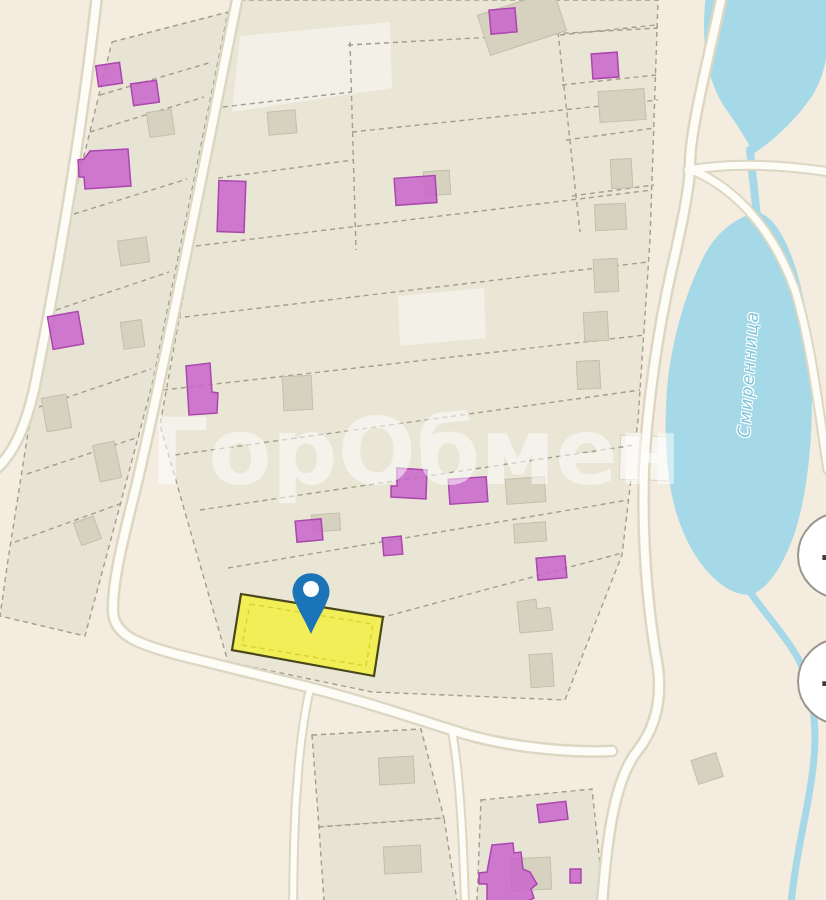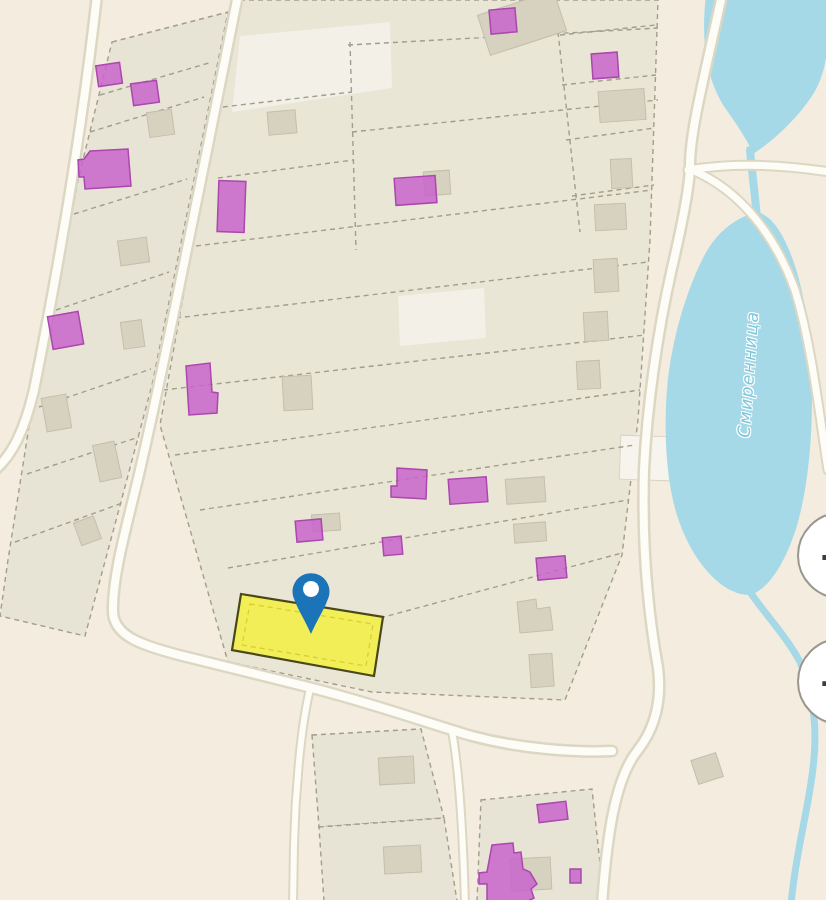--- a/index.html
+++ b/index.html
@@ -161,20 +161,21 @@
       <polygon points="241,594 383,617 374,676 232,650" fill="#f2ee49" fill-opacity="0.9" stroke="#4a481a" stroke-width="2.2"></polygon>
       <polygon points="250,604 373,624 366,666 242,645" fill="none" stroke="#d9d02e" stroke-width="1.3" stroke-dasharray="5 4"></polygon>
     </g>
 
     <g>
       <path d="M 311,634 C 305,620 298,610 294.5,600 A 18.5 18.5 0 1 1 327.5,600 C 324,610 317,620 311,634 Z" fill="#1b74b8"></path>
       <circle cx="311" cy="589" r="8" fill="#ffffff"></circle>
     </g>
   </svg>
 
+  <div id="watermark">ГорОбмен</div>
 
   <div id="riverlabel">Смиренница</div>
 
   <div class="zoom-btn" style="top:512px" aria-label="+">
     <span class="glyph">+</span>
   </div>
   <div class="zoom-btn" style="top:638px" aria-label="−">
     <span class="glyph">−</span>
   </div>
 </div>

